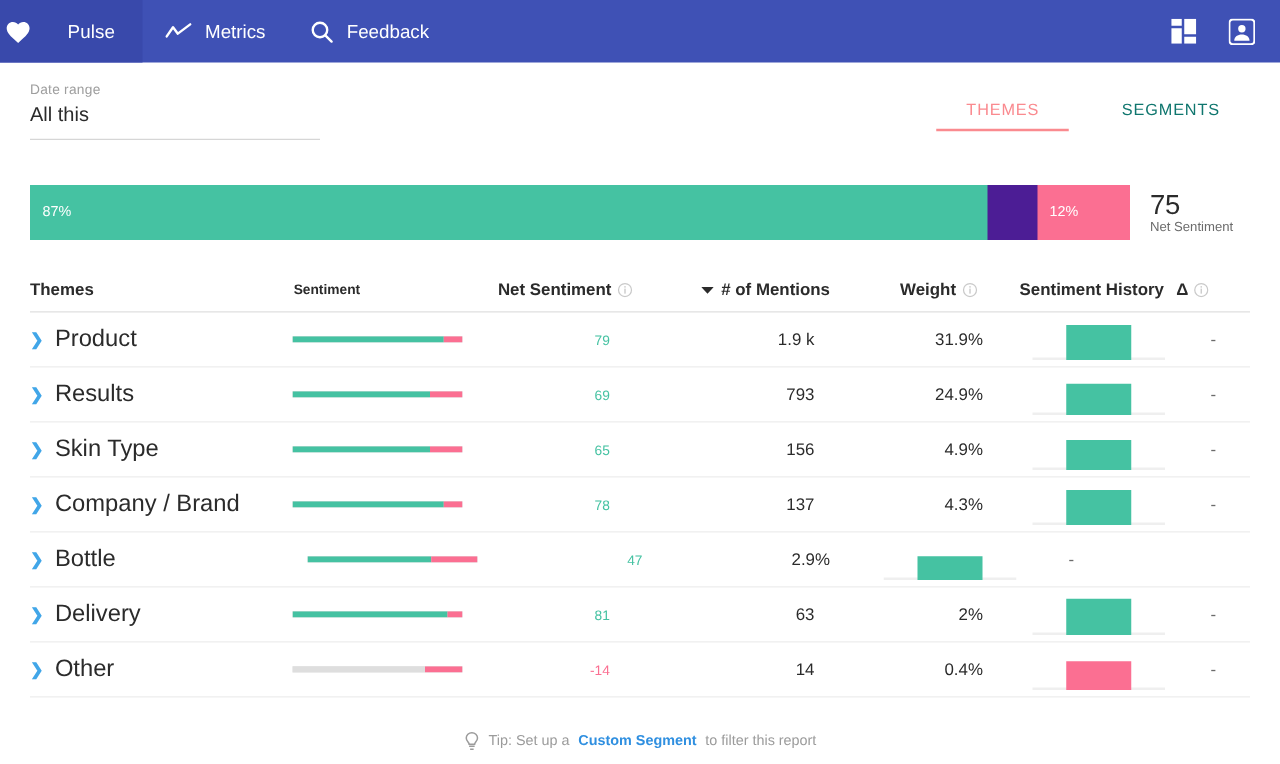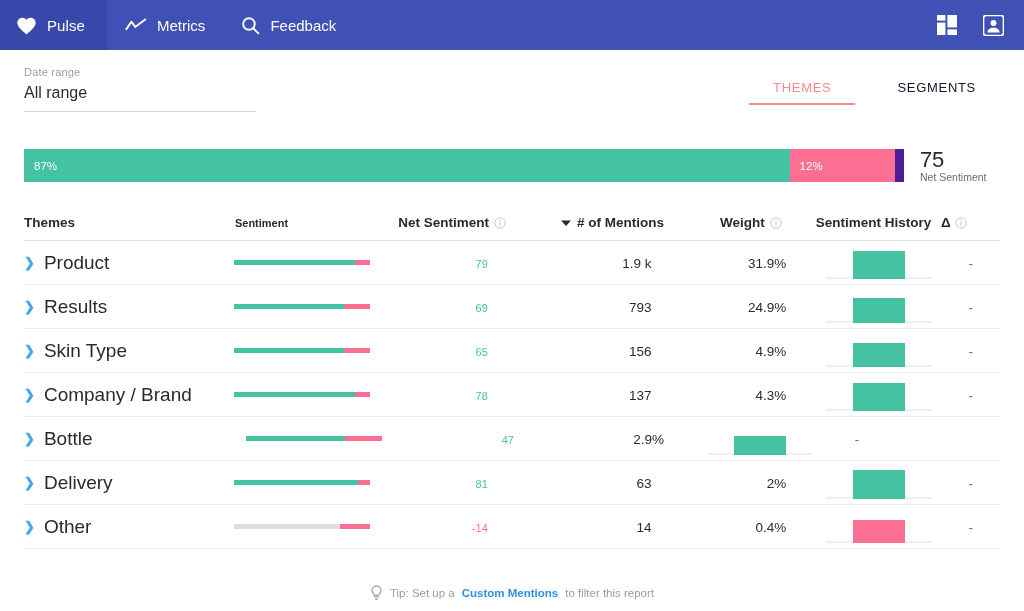--- a/index.html
+++ b/index.html
@@ -15,22 +15,22 @@
   
   .topnav {
     height: 50px;
     background: #3f51b5;
     display: flex;
     align-items: stretch;
     position: relative;
   }
   .nav-brand {
     display: flex; align-items: center;
-    gap: 10px;
-    padding: 0 22px 0 16px;
+    gap: 29px;
+    padding: 0 22px 0 4px;
     background: #3949ab;
     height: 50px;
   }
   .nav-brand .brand-label {
     color: #ffffff; font-size: 15px; font-weight: 500; letter-spacing: .1px;
   }
   .nav-items { display: flex; align-items: stretch; }
   .nav-item {
     display: flex; align-items: center; gap: 10px;
     padding: 0 18px;
@@ -75,33 +75,34 @@
   }
   .tab {
     padding: 6px 24px 8px 24px;
     font-size: 13px; letter-spacing: .7px;
     cursor: pointer;
     border-bottom: 2px solid transparent;
     text-align: center;
     min-width: 102px;
   }
   .tab.active { color: #fa8a8f; border-bottom-color: #fa8a8f; }
-  .tab.inactive { color: #0f172a; }
+  .tab.inactive { color: #0f766e; }
 
   
   .summary {
     margin: 20px 24px 0 24px;
     display: flex; align-items: center;
   }
   .summary-track {
     flex: 1;
-    height: 33px;
+    height: 44px;
     display: flex;
     overflow: hidden;
     background: #4c1d95;
+    gap: 40px;
   }
   .seg {
     height: 100%;
     display: flex; align-items: center;
     color: #ffffff; font-size: 11.5px; font-weight: 500;
     padding-left: 10px;
     white-space: nowrap;
   }
   .seg.pos { background: #45c2a2; }
   .seg.neg { background: #fb6f92; }
@@ -254,21 +255,21 @@
       </span>
     </div>
   </div>
 
 </div>
 
 <div class="filterbar">
 
   <div class="daterange">
     <div class="daterange-label">Date range</div>
-    <div class="daterange-value">All range</div>
+    <div class="daterange-value">All this</div>
   </div>
 
   <div class="tabs">
     <div class="tab active">THEMES</div>
     <div class="tab inactive">SEGMENTS</div>
   </div>
 
 </div>
 
 <div class="summary">
@@ -501,15 +502,15 @@
 
 <div class="footer">
   <span class="icon-w">
     <svg width="13" height="16" viewBox="0 0 13 16" aria-hidden="true">
       <path fill="none" stroke="#9b9b9b" stroke-width="1.2" d="M6.5 1.1C4 1.1 2 3 2 5.4c0 1.7 1 2.7 1.7 3.6.4.5.6.9.6 1.4h4.4c0-.5.2-.9.6-1.4C10 8.1 11 7.1 11 5.4 11 3 9 1.1 6.5 1.1z"></path>
       <line x1="4.3" y1="12" x2="8.7" y2="12" stroke="#9b9b9b" stroke-width="1.2"></line>
       <line x1="5.1" y1="14.3" x2="7.9" y2="14.3" stroke="#9b9b9b" stroke-width="1.2"></line>
     </svg>
   </span>
   <span>Tip: Set up a </span>
-    <a>Custom Mentions</a>
+    <a>Custom Segment</a>
     <span> to filter this report</span>
 </div>
 
 </body></html>

